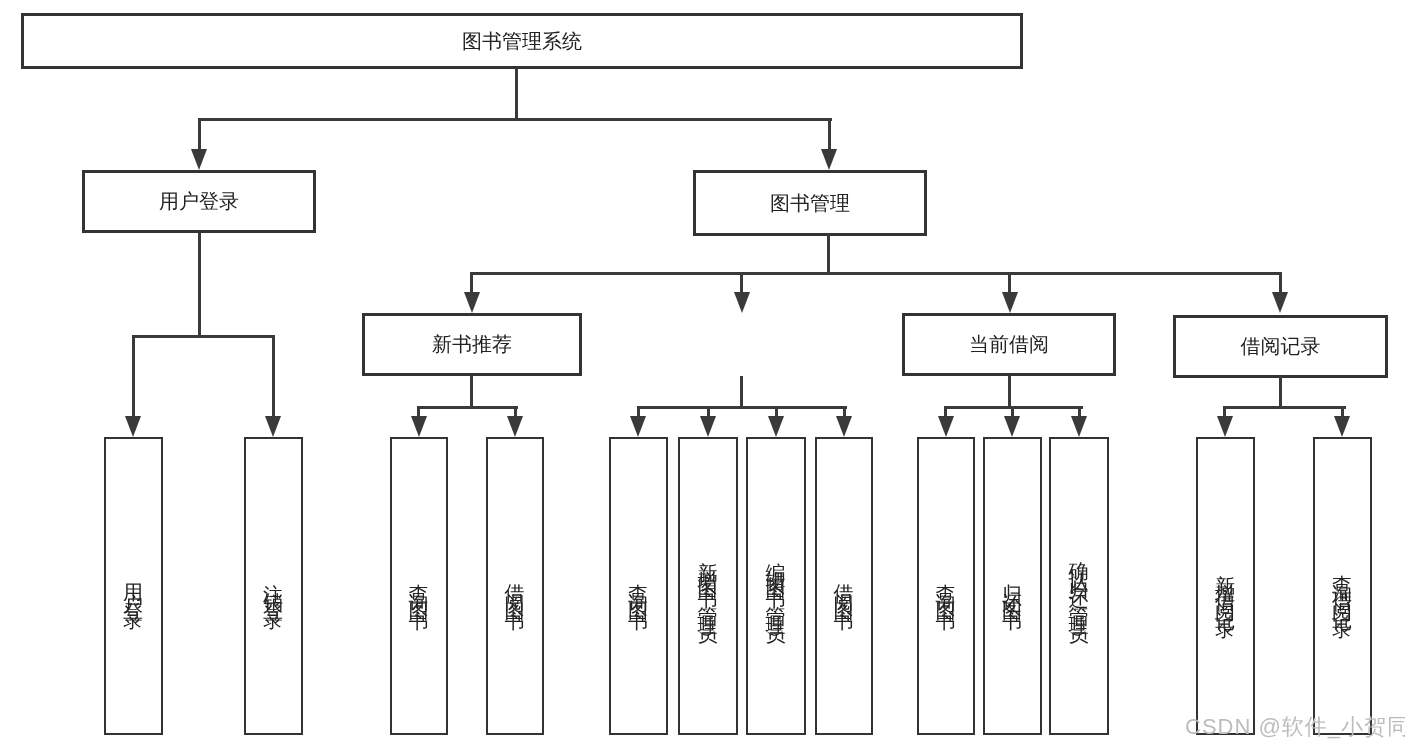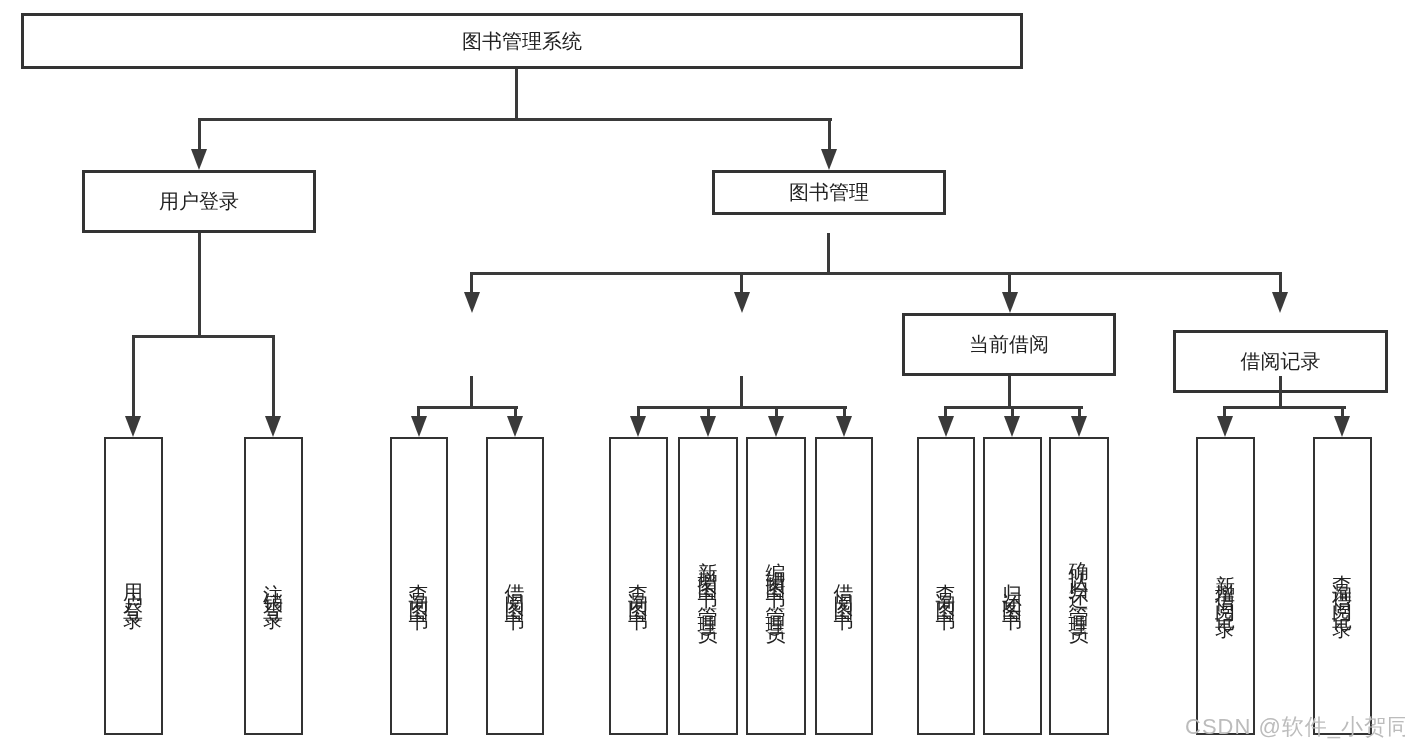--- a/index.html
+++ b/index.html
@@ -43,21 +43,21 @@
     <div class="h" style="left:198px;top:118px;width:634px"></div>
     <div class="v" style="left:198px;top:118px;height:31px"></div>
     <div class="ar" style="left:191px;top:149px"></div>
     <div class="v" style="left:828px;top:118px;height:31px"></div>
     <div class="ar" style="left:821px;top:149px"></div>
   </div>
 
   <div class="node" style="left:82px;top:170px;width:234px;height:63px">
     <span>用户登录</span>
   </div>
-  <div class="node" style="left:712px;top:170px;width:234px;height:45px">
+  <div class="node" style="left:693px;top:170px;width:234px;height:66px">
     <span>图书管理</span>
   </div>
 
   <div>
     <div class="v" style="left:198px;top:233px;height:102px"></div>
     <div class="h" style="left:132px;top:335px;width:143px"></div>
     <div class="v" style="left:132px;top:335px;height:81px"></div>
     <div class="ar" style="left:125px;top:416px"></div>
     <div class="v" style="left:272px;top:335px;height:81px"></div>
     <div class="ar" style="left:265px;top:416px"></div>
@@ -69,24 +69,27 @@
     <div class="v" style="left:470px;top:272px;height:20px"></div>
     <div class="ar" style="left:464px;top:292px"></div>
     <div class="v" style="left:740px;top:272px;height:20px"></div>
     <div class="ar" style="left:734px;top:292px"></div>
     <div class="v" style="left:1008px;top:272px;height:20px"></div>
     <div class="ar" style="left:1002px;top:292px"></div>
     <div class="v" style="left:1279px;top:272px;height:20px"></div>
     <div class="ar" style="left:1272px;top:292px"></div>
   </div>
 
+  <div class="node" style="left:362px;top:313px;width:220px;height:63px">
+    <span>新书推荐</span>
+  </div>
   <div class="node" style="left:902px;top:313px;width:214px;height:63px">
     <span>当前借阅</span>
   </div>
-  <div class="node" style="left:1173px;top:330px;width:215px;height:63px">
+  <div class="node" style="left:1173px;top:315px;width:215px;height:63px">
     <span>借阅记录</span>
   </div>
 
   <div>
     <div class="v" style="left:470px;top:376px;height:30px"></div>
     <div class="h" style="left:417px;top:406px;width:101px"></div>
     <div class="v" style="left:417px;top:406px;height:10px"></div>
     <div class="ar" style="left:411px;top:416px"></div>
     <div class="v" style="left:514px;top:406px;height:10px"></div>
     <div class="ar" style="left:507px;top:416px"></div>

